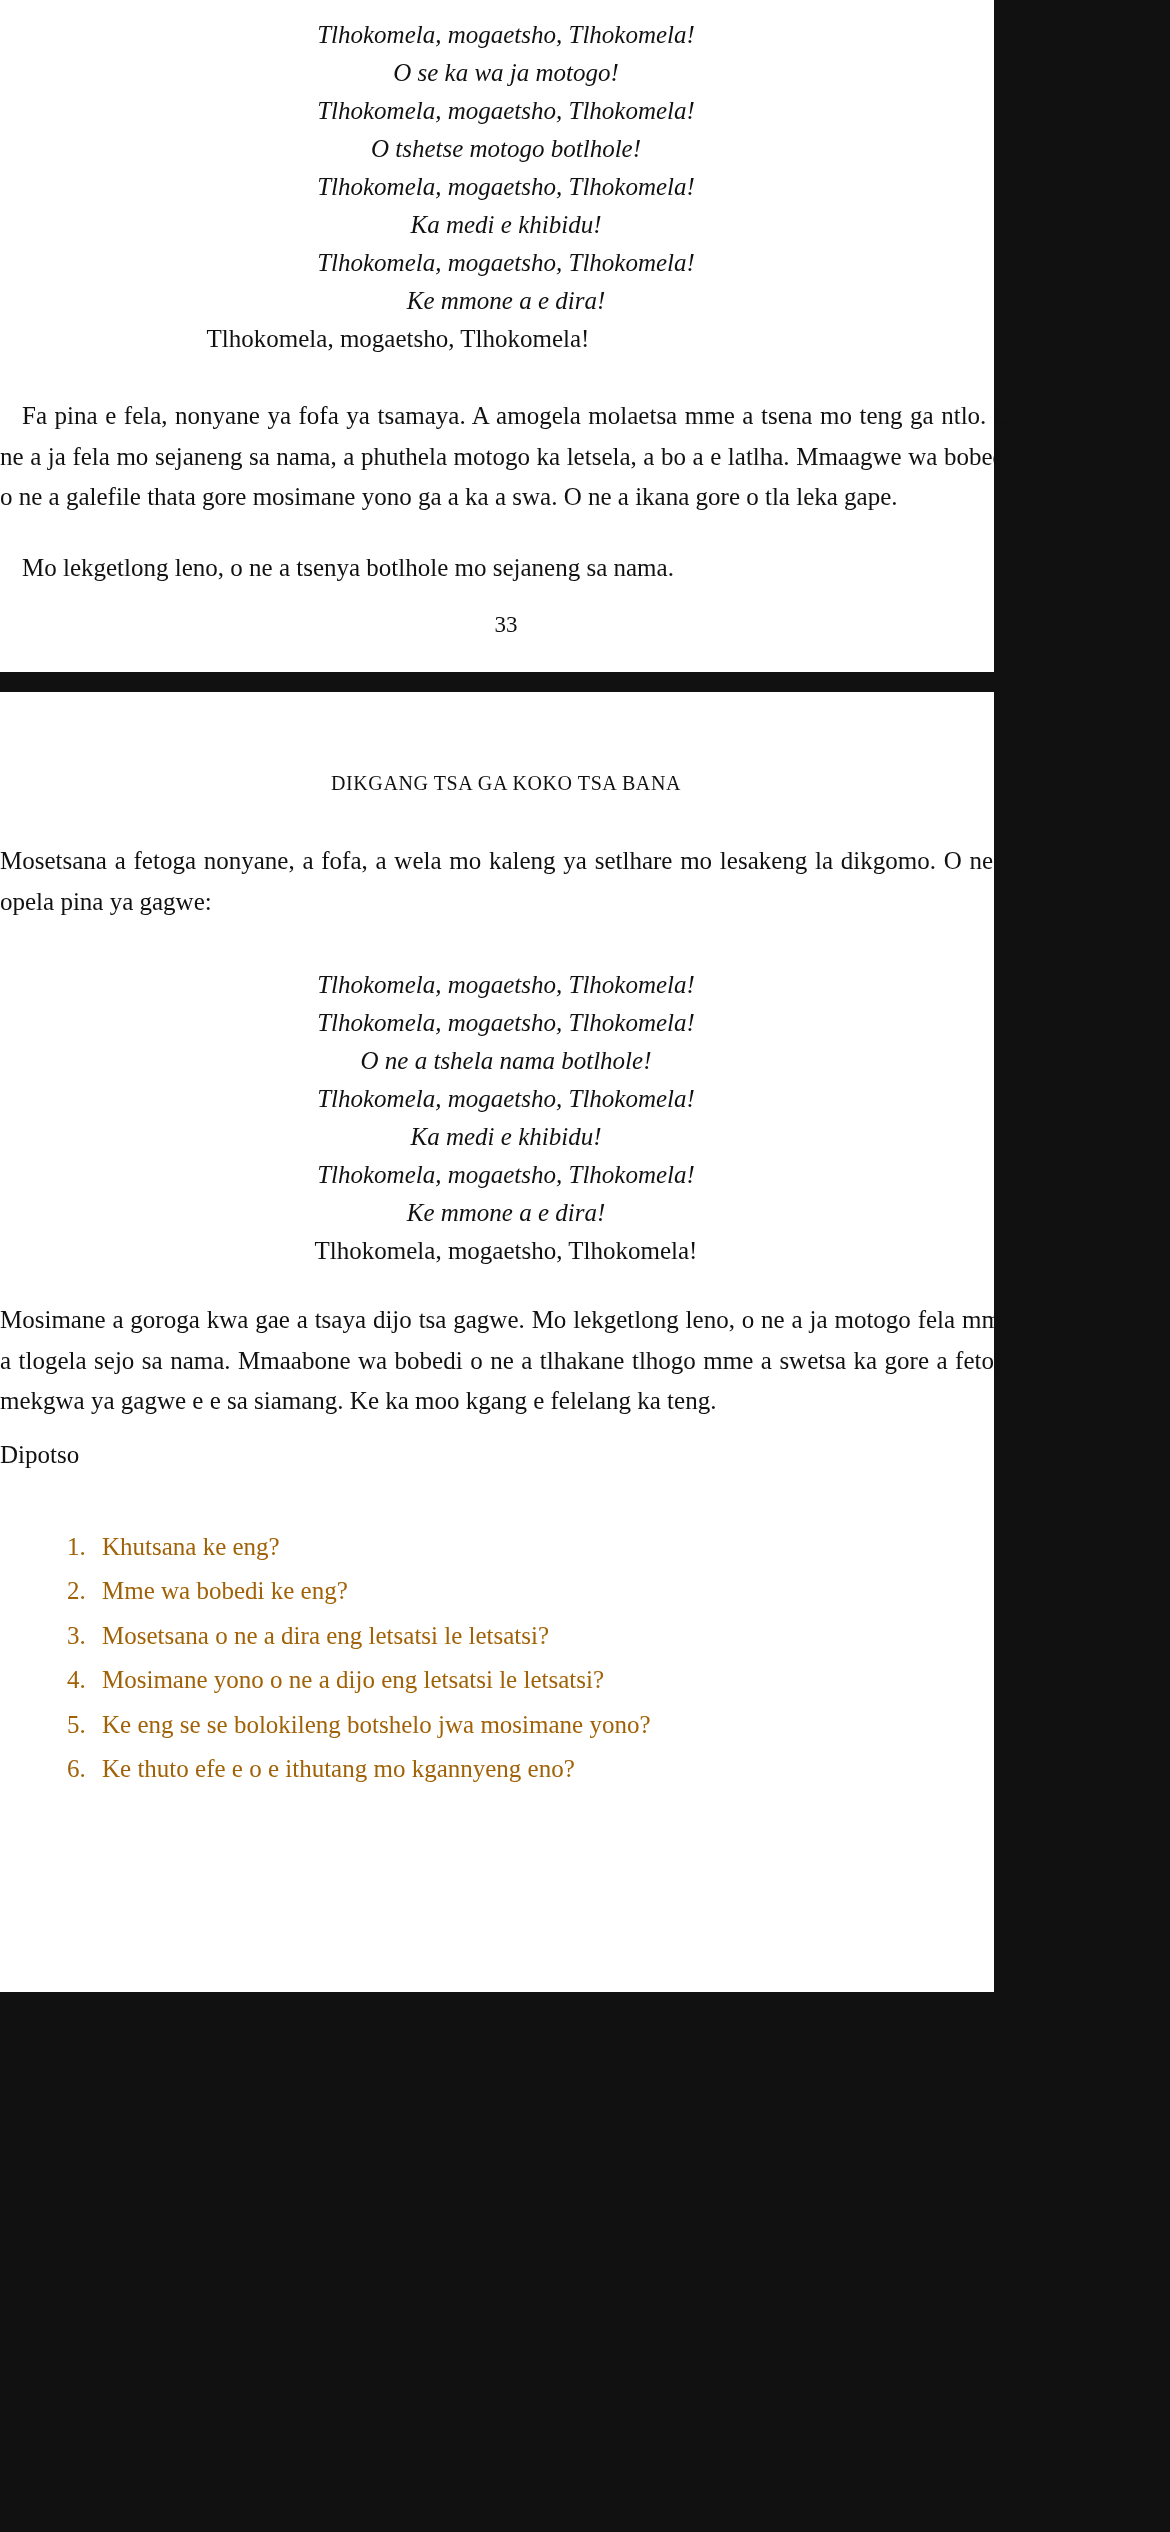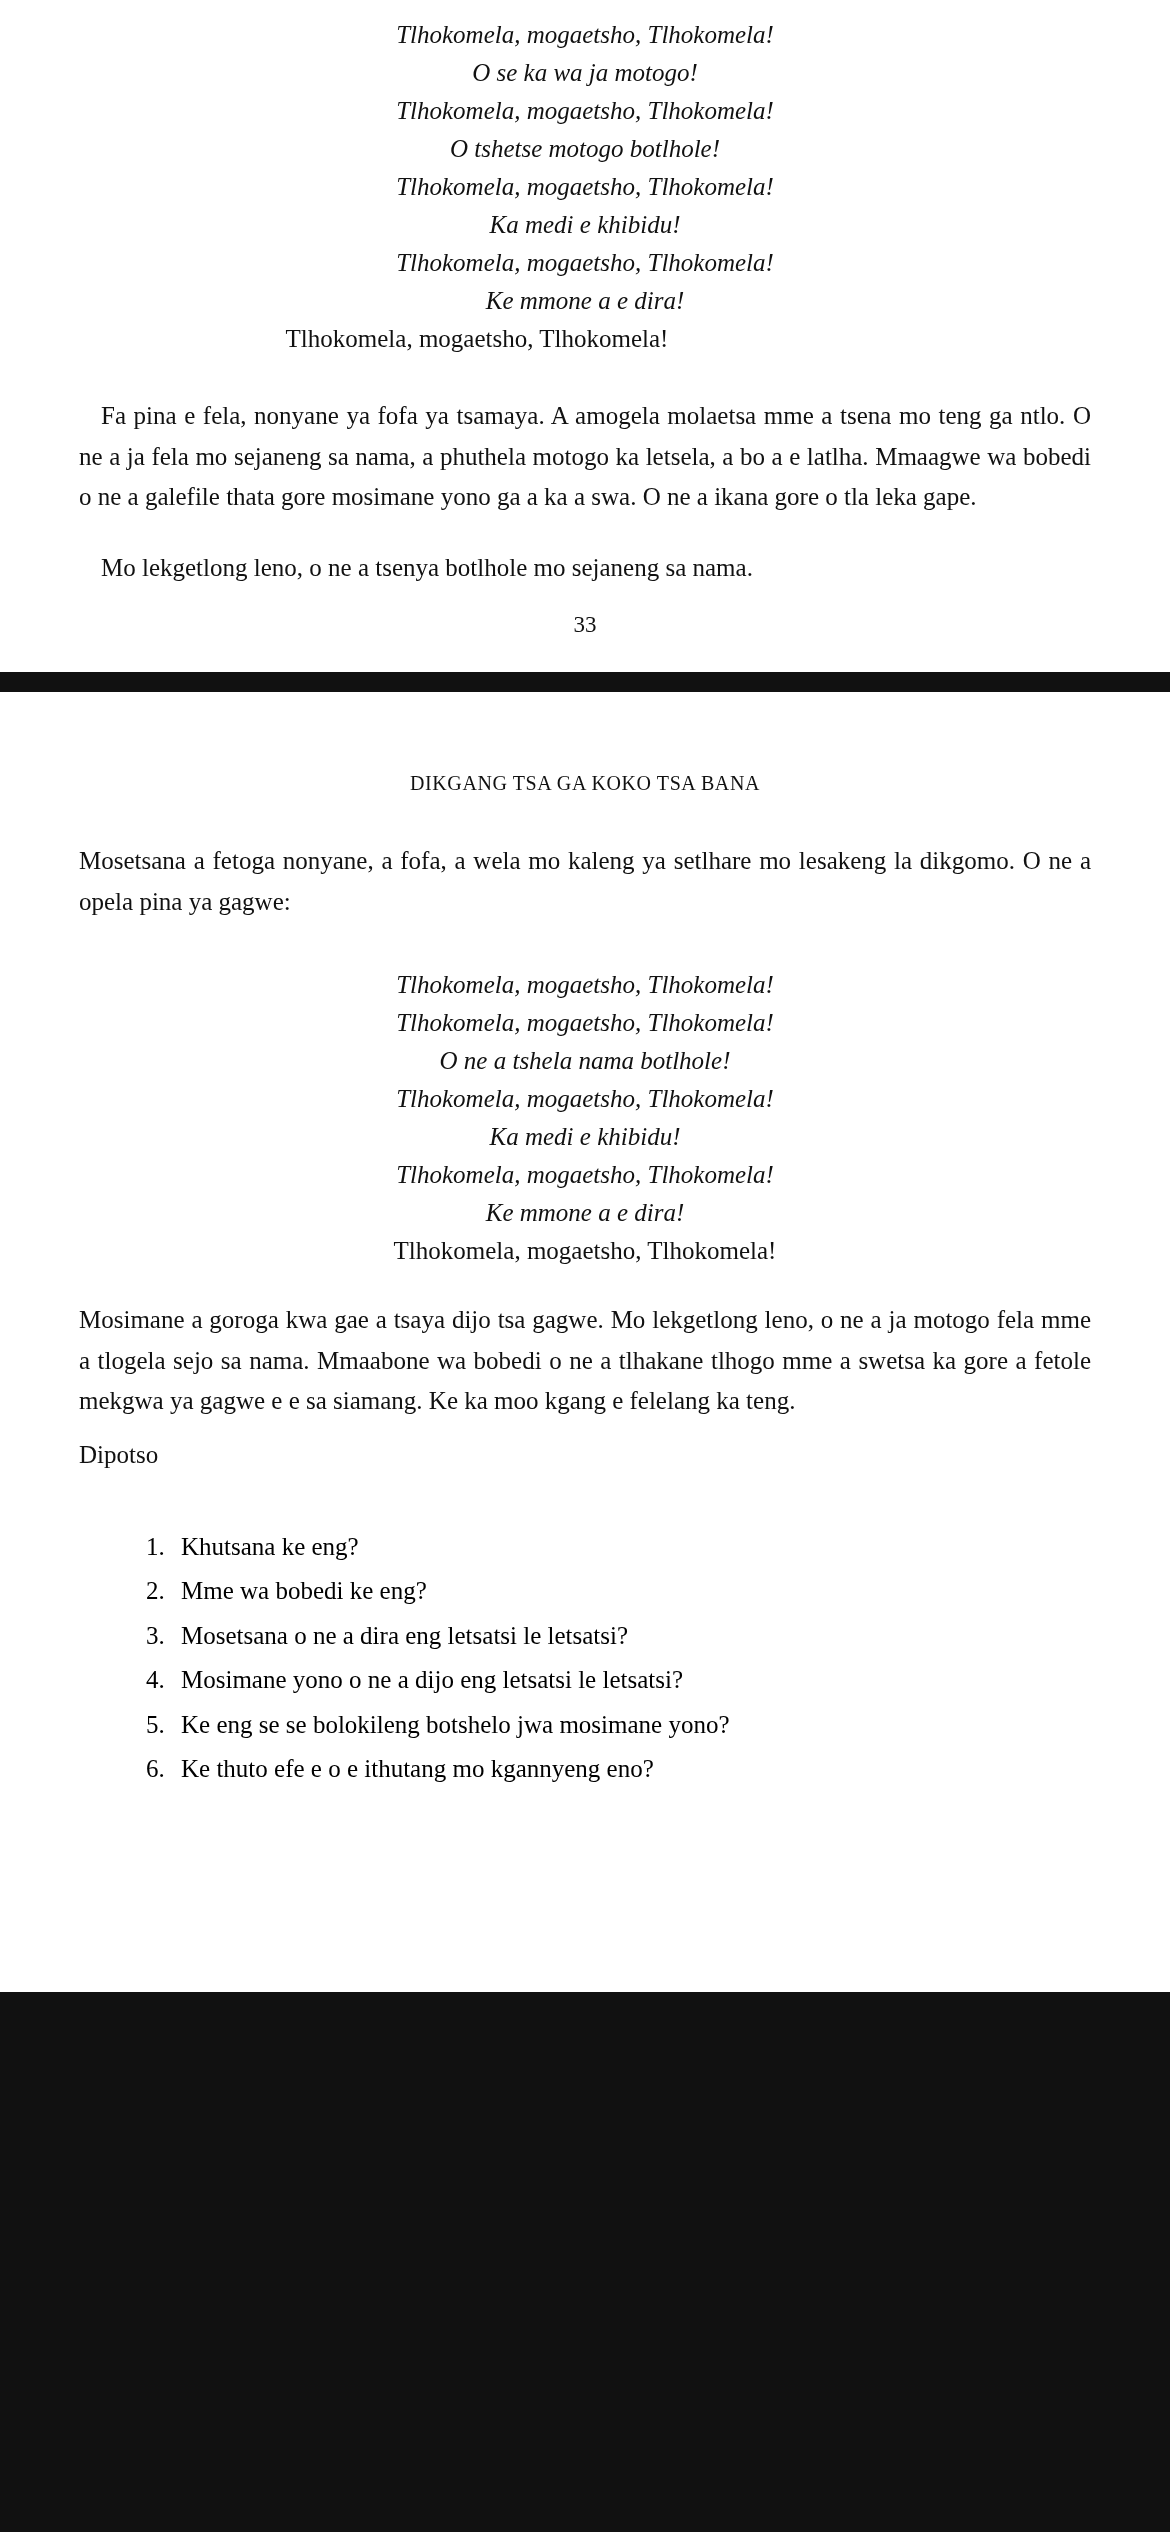--- a/index.html
+++ b/index.html
@@ -7,21 +7,21 @@
     padding: 0;
     background: #111111;
   }
   body {
     width: 1170px;
     font-family: "Liberation Serif", serif;
     color: #1a1a1a;
   }
   .page {
     background: #ffffff;
-    width: 1170px;
+    width: 994px;
     box-sizing: border-box;
   }
   .page-one {
     padding: 16px 0 34px 0;
   }
   .gap {
     height: 20px;
     background: #111111;
     width: 1170px;
   }
@@ -80,21 +80,21 @@
   .label-line {
     font-size: 25px;
     margin-top: 19px;
     color: #111111;
   }
   ol.questions {
     margin: 56px 0 0 0;
     padding-left: 92px;
     font-size: 25px;
     line-height: 1.78;
-    color: #000000;
+    color: #a16207;
   }
   ol.questions li {
     padding-left: 10px;
   }
   .verse-block-2 {
     margin-top: 44px;
   }
 </style>
 </head>
 <body>

